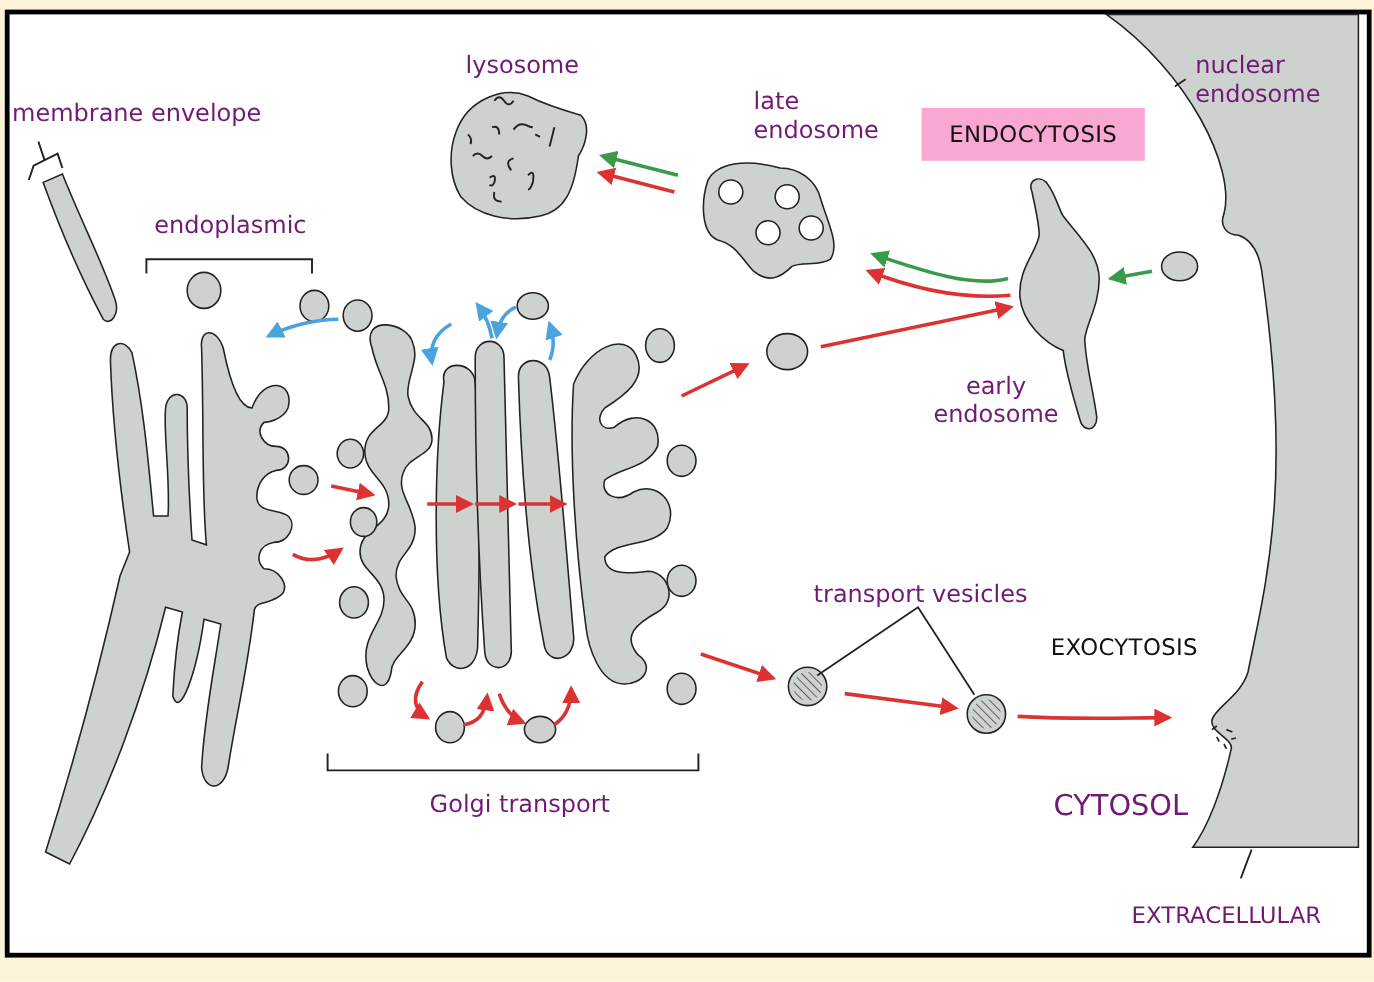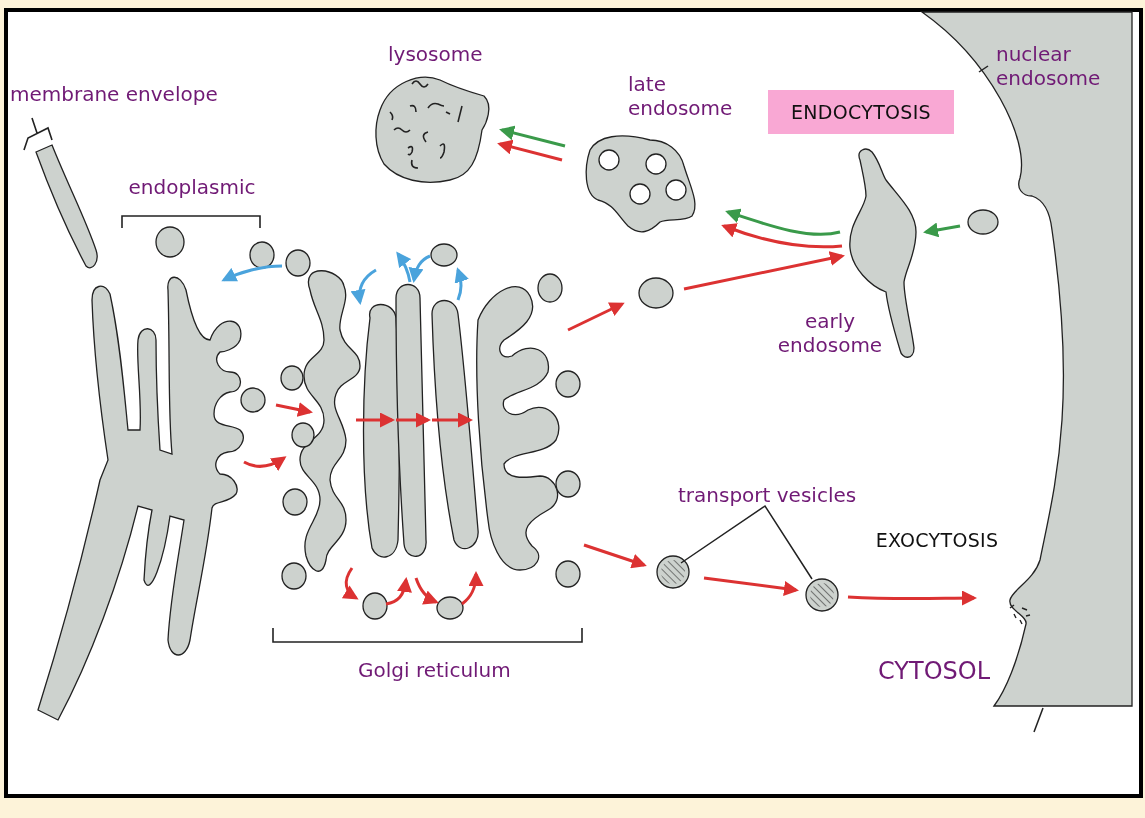--- a/index.html
+++ b/index.html
@@ -209,18 +209,19 @@
 </div>
 <div class="lbl" style="left:996px;top:42px;">
   <div>nuclear</div>
   <div>endosome</div>
 </div>
 <div class="tag" style="left:768px;top:90px;width:186px;height:44px;background:#f9a8d4;">ENDOCYTOSIS</div>
 <div class="lbl center" style="left:770px;top:296px;width:120px;">
   <div>early</div>
   <div>endosome</div>
 </div>
-<div class="lbl" style="left:358px;top:658px;">Golgi reticulum</div>
+<div class="lbl" style="left:358px;top:658px;">Golgi transport</div>
 <div class="lbl" style="left:678px;top:483px;">transport vesicles</div>
 <div class="tag" style="left:826px;top:518px;width:178px;height:44px;background:#ffffff;margin-left:22px;">EXOCYTOSIS</div>
 <div class="lbl" style="left:878px;top:659px;font-size:24px;">CYTOSOL</div>
 <div class="lbl center" style="left:912px;top:738px;width:220px;font-size:19px;">
+  <div>EXTRACELLULAR</div>
 </div>
 
 </body></html>

